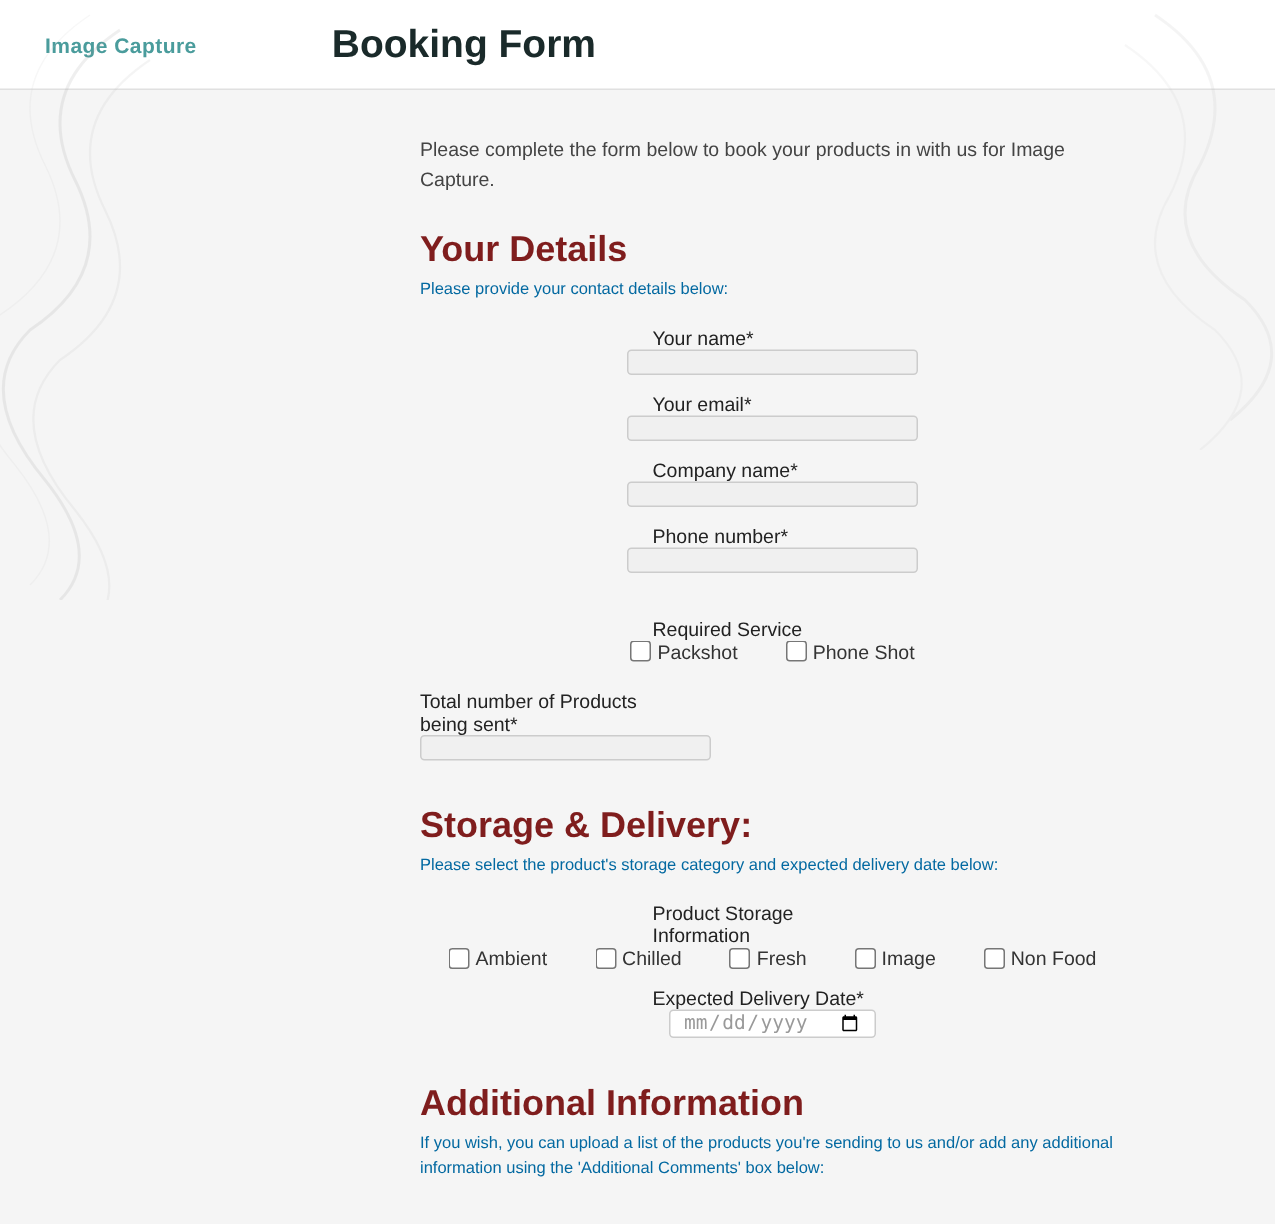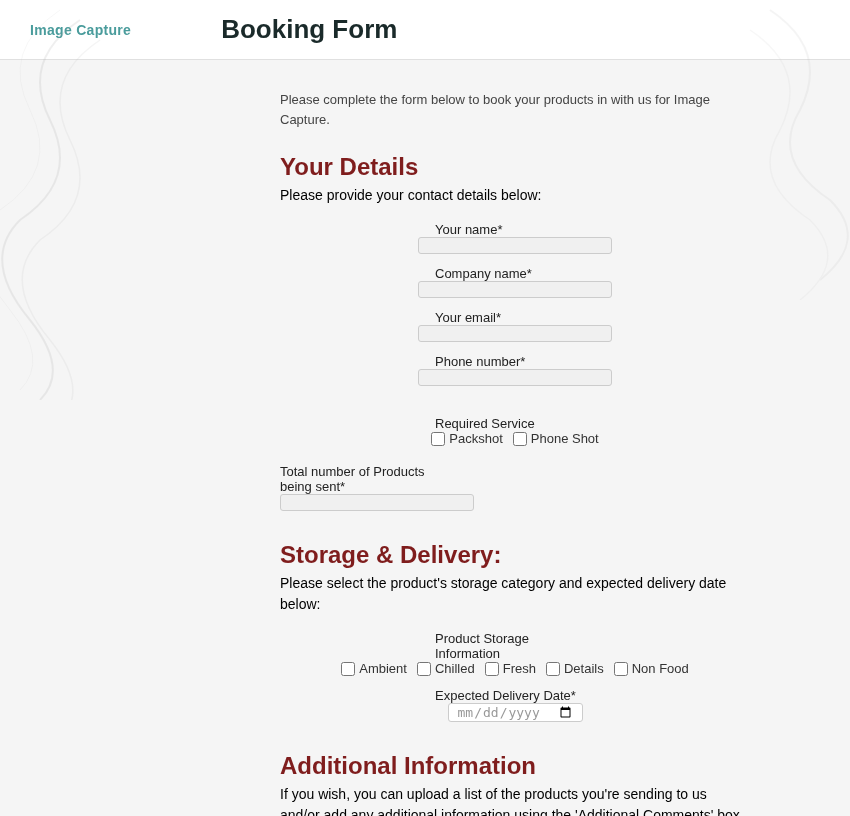--- a/index.html
+++ b/index.html
@@ -81,22 +81,22 @@
     }
 
     .section-title {
       font-size: 24px;
       font-weight: 700;
       color: #7f1d1d;
       margin-bottom: 4px;
     }
 
     .section-subtitle {
-      font-size: 14px;
-      color: #000000;
+      font-size: 11px;
+      color: #0369a1;
       margin-bottom: 16px;
       line-height: 1.5;
     }
 
     
     .form-row {
       display: flex;
       align-items: center;
       margin-bottom: 12px;
       flex-direction: column;
@@ -117,21 +117,21 @@
       border-radius: 3px;
       padding: 0 8px;
       font-size: 13px;
       color: #333;
     }
 
     
     .checkbox-group {
       display: flex;
       align-items: center;
-      gap: 10px;
+      gap: 32px;
       flex-wrap: wrap;
     }
 
     .checkbox-item {
       display: flex;
       align-items: center;
       gap: 4px;
       font-size: 13px;
       color: #333;
     }
@@ -194,27 +194,27 @@
   <div class="section">
     <h2 class="section-title">Your Details</h2>
     <p class="section-subtitle">Please provide your contact details below:</p>
 
     <div class="form-row">
       <label class="form-label">Your name*</label>
       <input type="text" class="form-input" style="">
     </div>
 
     <div class="form-row">
+      <label class="form-label">Your email*</label>
+      <input type="email" class="form-input" style="">
+    </div>
+
+    <div class="form-row">
       <label class="form-label">Company name*</label>
       <input type="text" class="form-input" style="">
-    </div>
-
-    <div class="form-row">
-      <label class="form-label">Your email*</label>
-      <input type="email" class="form-input" style="">
     </div>
 
     <div class="form-row">
       <label class="form-label">Phone number*</label>
       <input type="tel" class="form-input" style="">
     </div>
   </div>
 
   <div class="section">
 
@@ -252,21 +252,21 @@
         <label class="checkbox-item">
           <input type="checkbox" style="">
           <span>Chilled</span>
         </label>
         <label class="checkbox-item">
           <input type="checkbox" style="">
           <span>Fresh</span>
         </label>
         <label class="checkbox-item">
           <input type="checkbox" style="">
-          <span>Details</span>
+          <span>Image</span>
         </label>
         <label class="checkbox-item">
           <input type="checkbox" style="">
           <span>Non Food</span>
         </label>
       </div>
     </div>
 
     <div class="form-row">
       <label class="form-label">Expected Delivery Date*</label>

